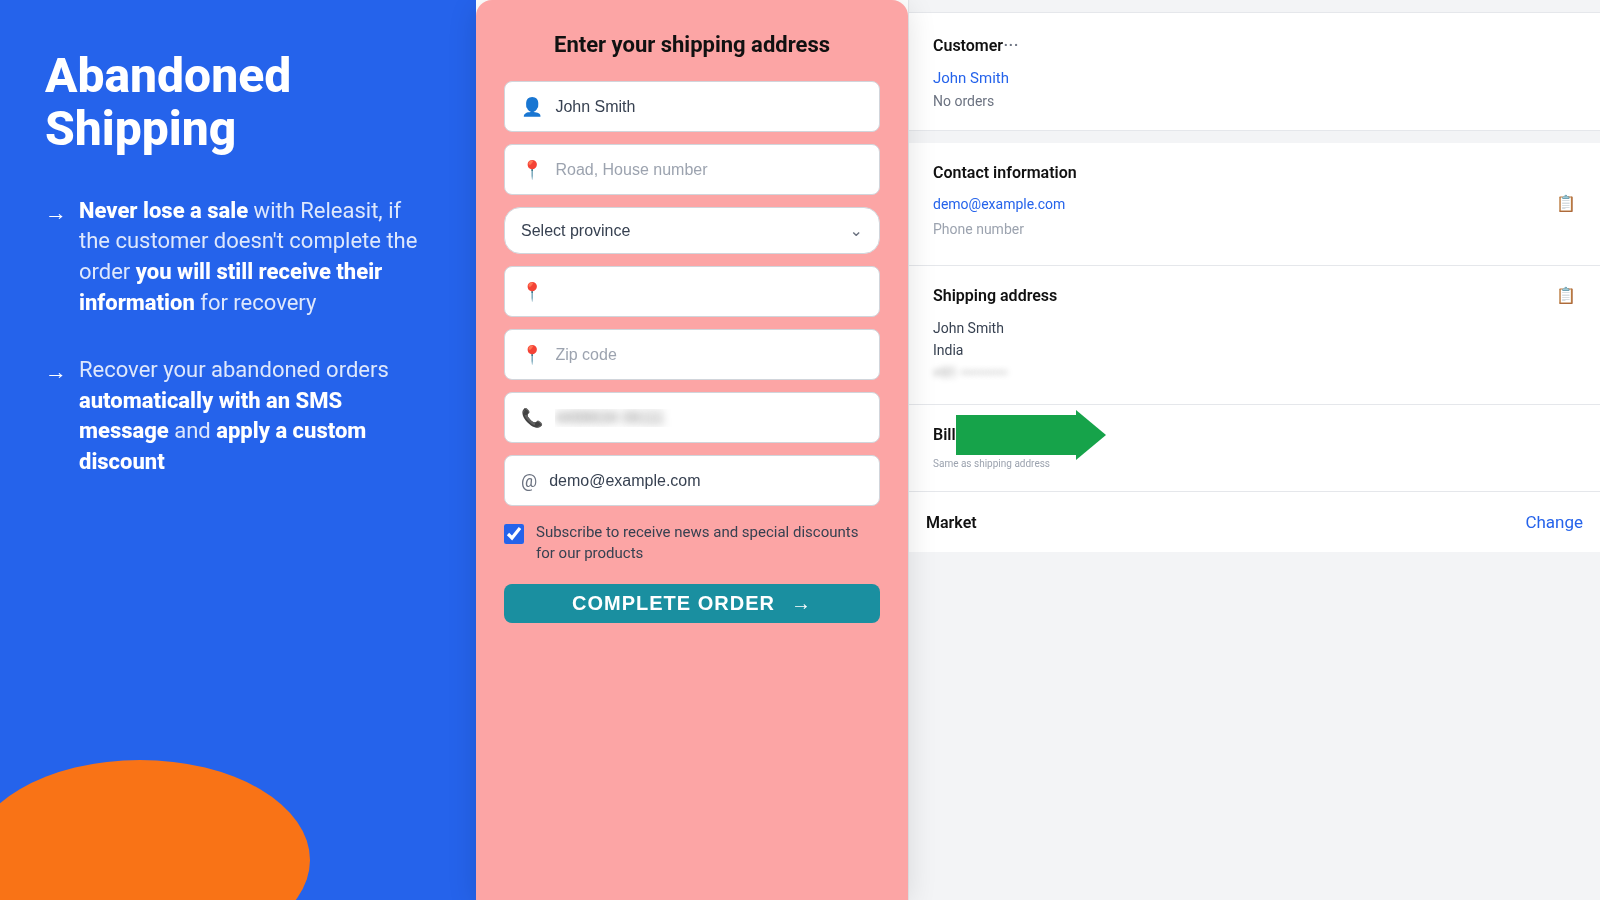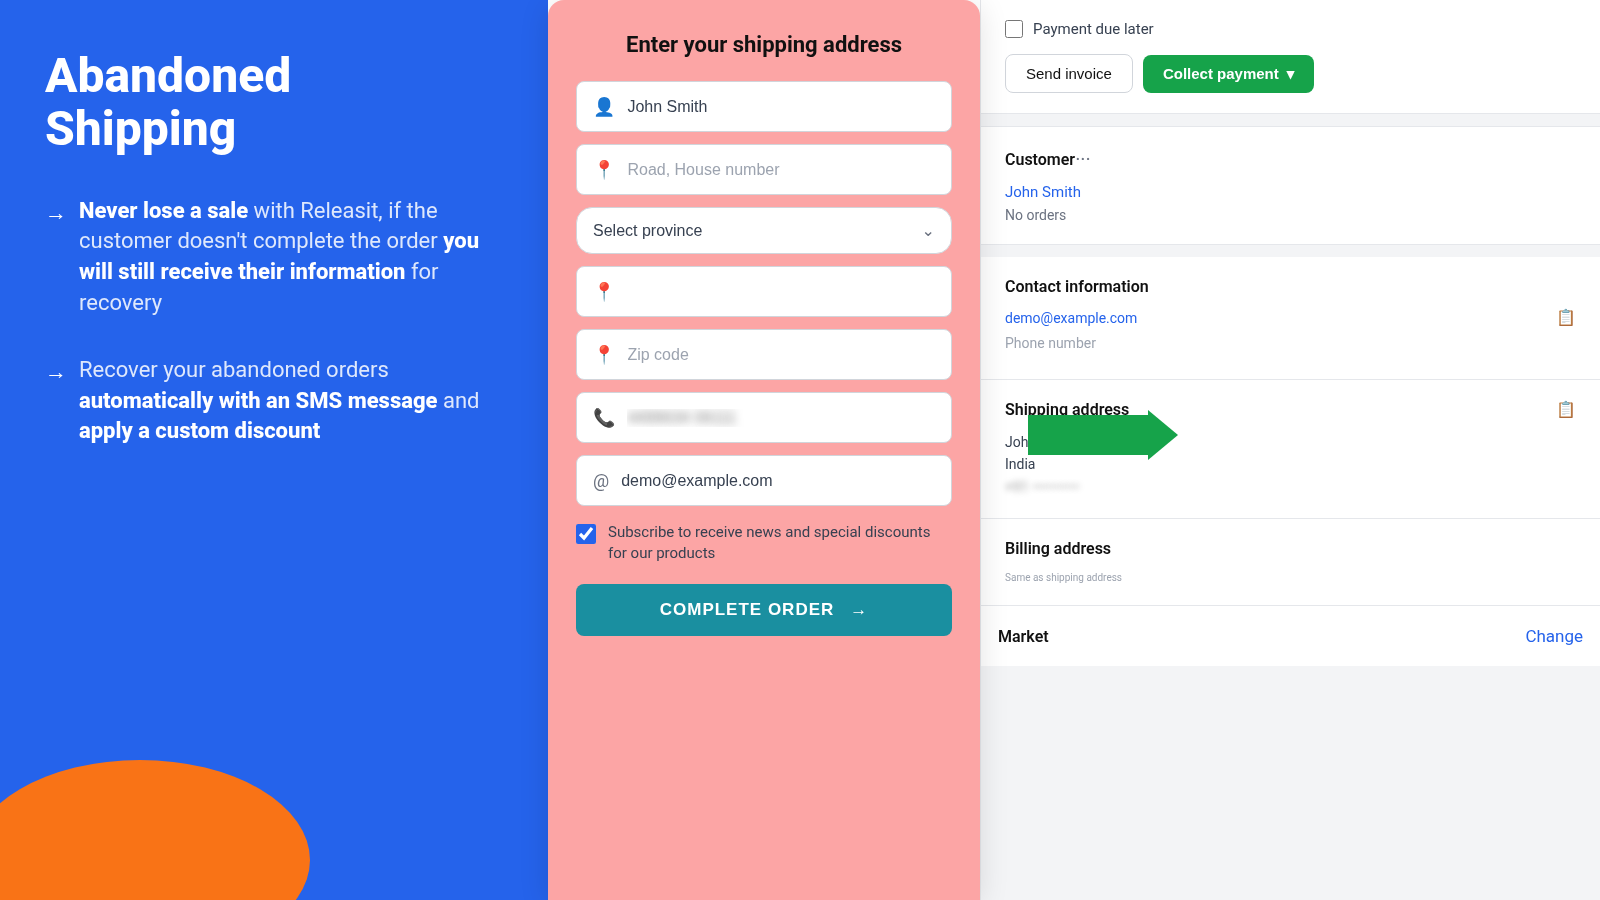--- a/index.html
+++ b/index.html
@@ -6,21 +6,21 @@
     body {
       width: 1600px;
       height: 900px;
       font-family: -apple-system, BlinkMacSystemFont, 'Segoe UI', Roboto, sans-serif;
       display: flex;
       overflow: hidden;
     }
 
     
     .left-panel {
-      width: 548px;
+      width: 476px;
       min-height: 900px;
       background: #2563eb;
       padding: 50px 45px;
       position: relative;
       overflow: hidden;
     }
     .left-panel::after {
       content: '';
       position: absolute;
       bottom: -60px;
@@ -155,27 +155,27 @@
     }
     .checkbox-row label {
       font-size: 15px;
       color: #374151;
       line-height: 1.4;
     }
     .complete-btn {
       width: 100%;
       background: #1a8fa0;
       color: #ffffff;
-      font-size: 17px;
+      font-size: 20px;
       font-weight: 700;
       letter-spacing: 1px;
       text-transform: uppercase;
       border: none;
       border-radius: 8px;
-      padding: 16px;
+      padding: 8px;
       cursor: pointer;
       display: flex;
       align-items: center;
       justify-content: center;
       gap: 16px;
     }
 
     
     .arrow-overlay {
       position: absolute;
@@ -460,33 +460,20 @@
     </button>
   </div>
 
   <div class="arrow-overlay">
     <div class="green-arrow"></div>
   </div>
 </div>
 
 <div class="right-panel">
 
-  <div class="right-top">
-    <div class="payment-due-row">
-      <input type="checkbox" id="payment-due" style="">
-      <label for="payment-due">Payment due later</label>
-    </div>
-    <div class="action-buttons">
-      <button class="send-invoice-btn">Send invoice</button>
-      <button class="collect-payment-btn">
-        <span>Collect payment</span>
-        <span>▾</span>
-      </button>
-    </div>
-  </div>
 
   <div class="right-section">
     <div class="section-header">
       <h3>Customer</h3>
       <span class="dots">···</span>
     </div>
     <a class="customer-name-link">John Smith</a>
     <span class="no-orders">No orders</span>
   </div>
 

